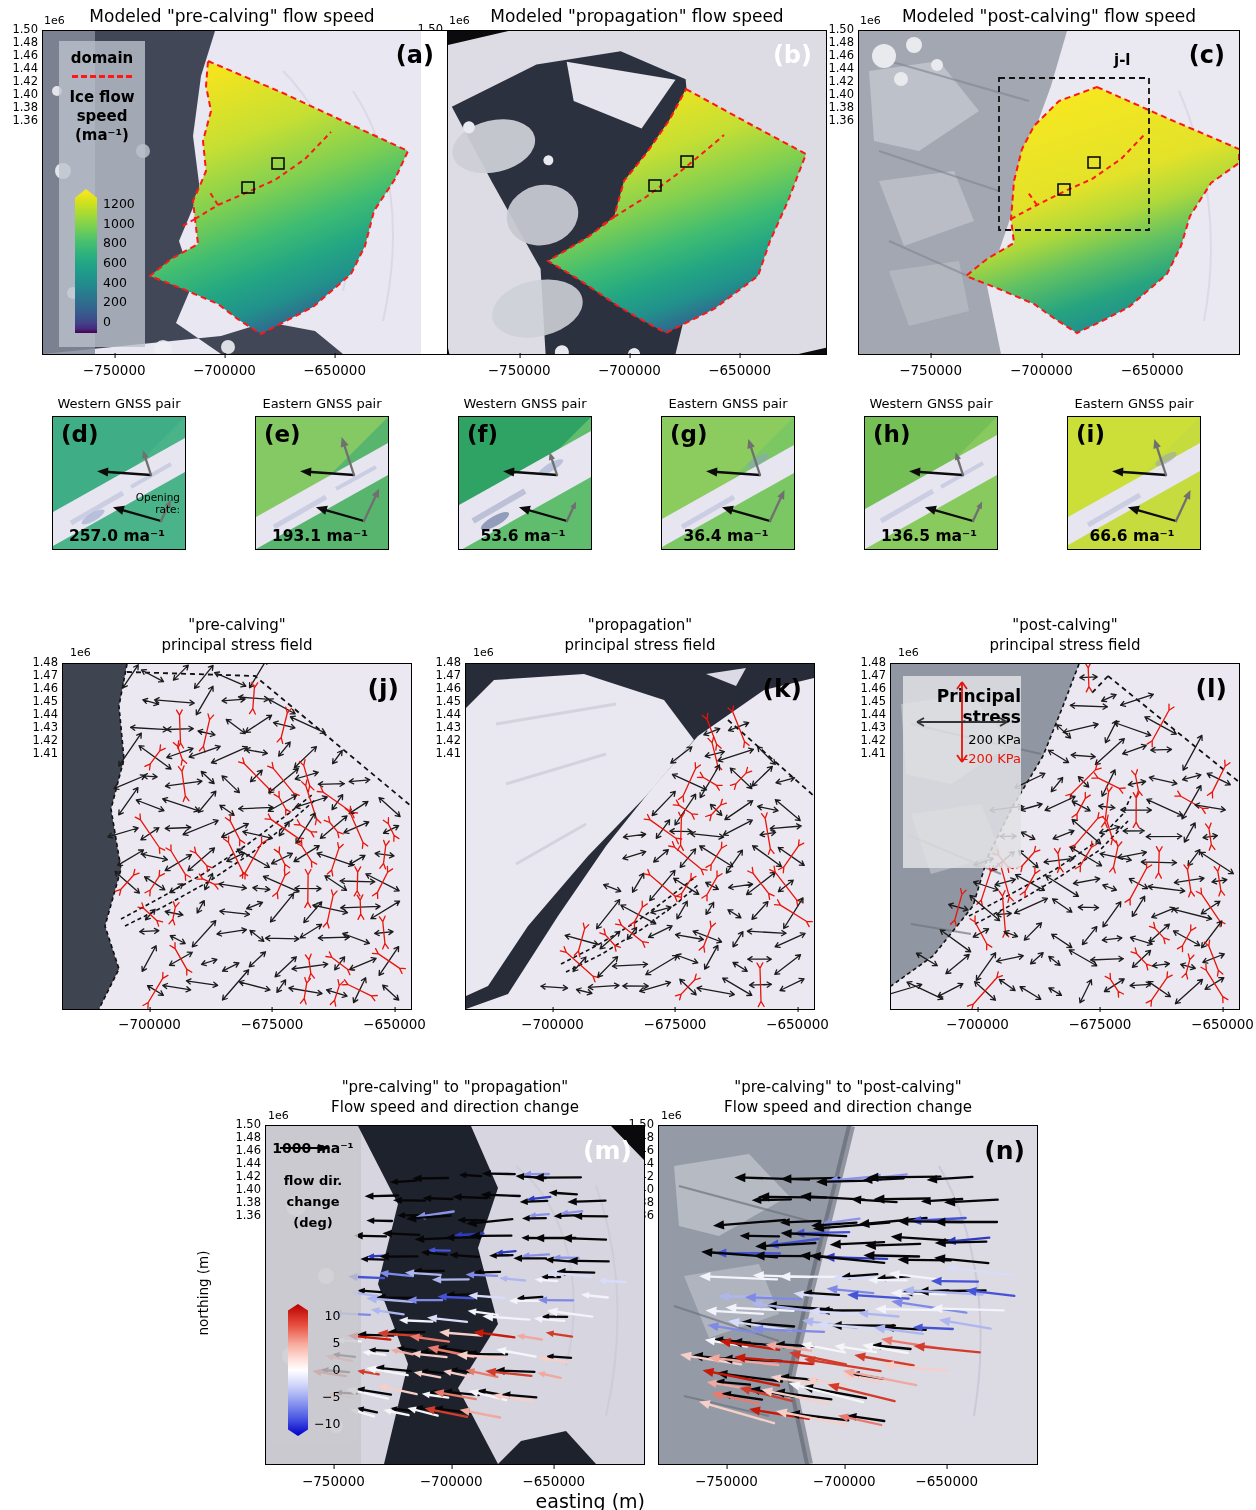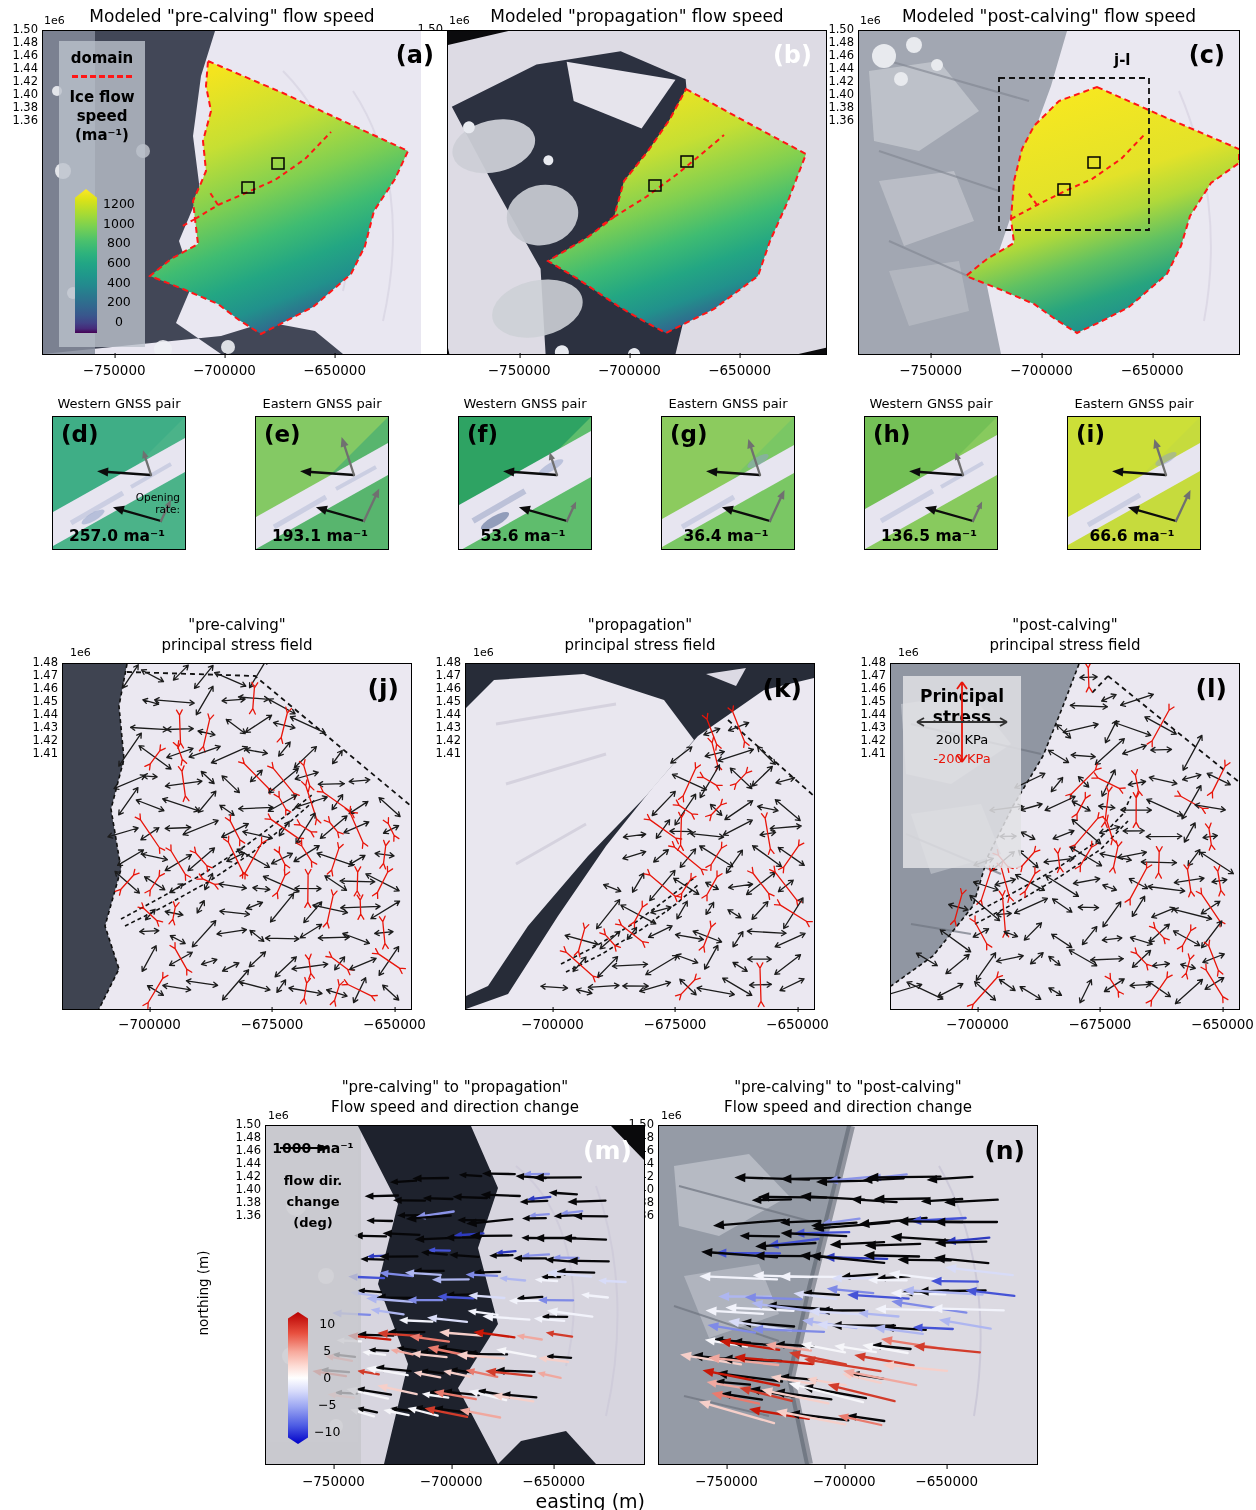--- a/index.html
+++ b/index.html
@@ -24,35 +24,35 @@
   .white{color:#fff}
   .inset{position:absolute;width:134px;height:134px;border:1px solid #000;box-sizing:border-box;overflow:hidden}
   .inset svg{position:absolute;left:0;top:0}
   .ititle{position:absolute;width:150px;text-align:center;font-size:13px;white-space:nowrap}
   .ilabel{position:absolute;left:8px;top:4px;font-weight:bold;font-size:23px;z-index:5}
   .ival{position:absolute;left:0;right:4px;bottom:4px;text-align:center;font-weight:bold;font-size:15.5px;z-index:5}
   .inote{position:absolute;right:5px;bottom:34px;text-align:right;font-size:10.5px;line-height:12px;z-index:5}
   .legend1{position:absolute;left:16px;top:10px;width:86px;height:306px;background:rgba(188,194,204,.8);z-index:4;text-align:center}
   .legend1 .lt{font-weight:bold;font-size:15px;line-height:19px}
   .dash-sample{margin:7px auto 10px;width:60px;height:0;border-top:3px dashed #ff1616}
-  .cbar-wrap{position:absolute;left:14px;top:148px;width:72px;height:150px;text-align:center}
+  .cbar-wrap{position:absolute;left:14px;top:148px;width:72px;height:150px;text-align:left}
   .cbar{position:absolute;left:2px;top:0;width:22px;height:144px;
         clip-path:polygon(50% 0,100% 6%,100% 100%,0 100%,0 6%);
         background:linear-gradient(to bottom,#fde725 0%,#d8e219 8%,#addc30 16%,#7ad151 26%,#4ac16d 36%,#2db27d 45%,#21a585 52%,#1f978b 60%,#23898e 67%,#2a788e 74%,#31688e 81%,#39568c 88%,#414287 93%,#462a79 97%,#440154 100%)}
   .cbar-ticks{position:absolute;left:30px;top:9px;height:130px;display:flex;flex-direction:column;justify-content:space-between}
   .cbar-ticks span{font-size:12.5px;line-height:12px}
   .jlbox-label{position:absolute;font-weight:bold;font-size:15px;z-index:5}
-  .legend3{position:absolute;left:12px;top:12px;width:118px;height:192px;background:rgba(226,226,229,.85);z-index:4;text-align:center}
+  .legend3{position:absolute;left:12px;top:12px;width:118px;height:192px;background:rgba(226,226,229,.85);z-index:4;text-align:right}
   .legend3 .lt{font-weight:bold;font-size:17px;line-height:21px}
   .legend3 .kpa{font-size:13px;margin-top:4px}
   .legend3 .kpa.red{color:#e8150a}
   .legend4{position:absolute;left:2px;top:14px;width:90px;height:302px;background:rgba(203,203,207,.8);z-index:4;text-align:center}
   .legend4 .sc{font-weight:bold;font-size:14px;}
   .legend4 .lt{font-weight:bold;font-size:13px;line-height:21px}
-  .cbar2-wrap{position:absolute;left:18px;top:172px;width:70px;height:140px;text-align:center}
+  .cbar2-wrap{position:absolute;left:18px;top:164px;width:70px;height:140px;text-align:right}
   .cbar2{position:absolute;left:2px;top:0;width:20px;height:132px;
         clip-path:polygon(50% 0,100% 5%,100% 95%,50% 100%,0 95%,0 5%);
         background:linear-gradient(to bottom,#b80000 0%,#e84f3e 16%,#f7a99c 30%,#fddcd5 41%,#ffffff 50%,#d7dbfa 60%,#9aa5f2 72%,#4d5ce4 86%,#0000c8 100%)}
   .cbar2-ticks{position:absolute;left:28px;top:6px;height:120px;display:flex;flex-direction:column;justify-content:space-between}
   .cbar2-ticks span{font-size:12.5px;line-height:12px}
   .xlab{position:absolute;font-size:19px;text-align:right}
   .ylab{position:absolute;font-size:13.5px;white-space:nowrap;transform:rotate(-90deg);transform-origin:center}
 </style>
 </head>
 <body>

